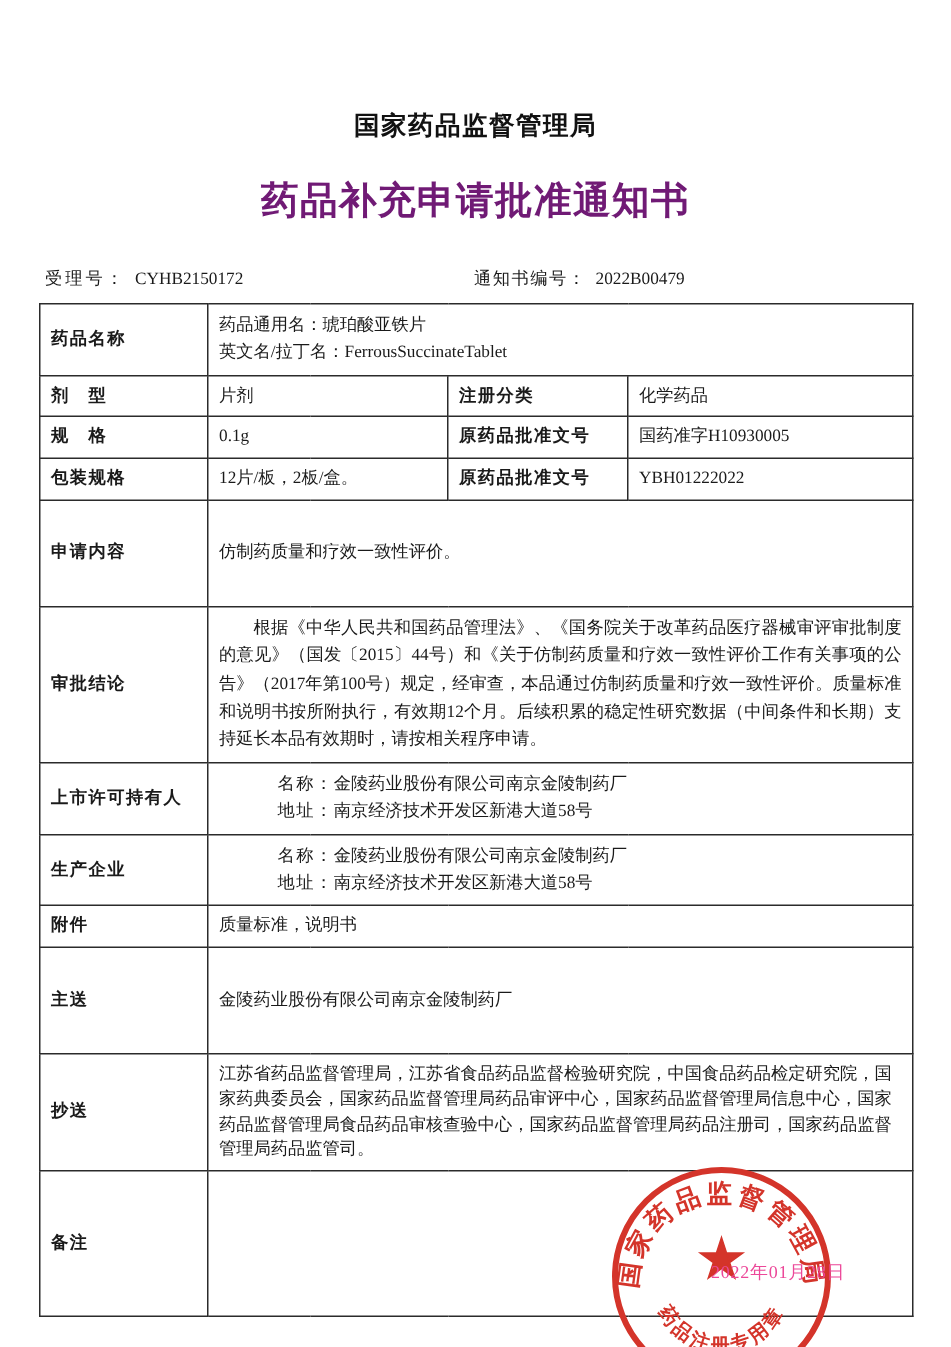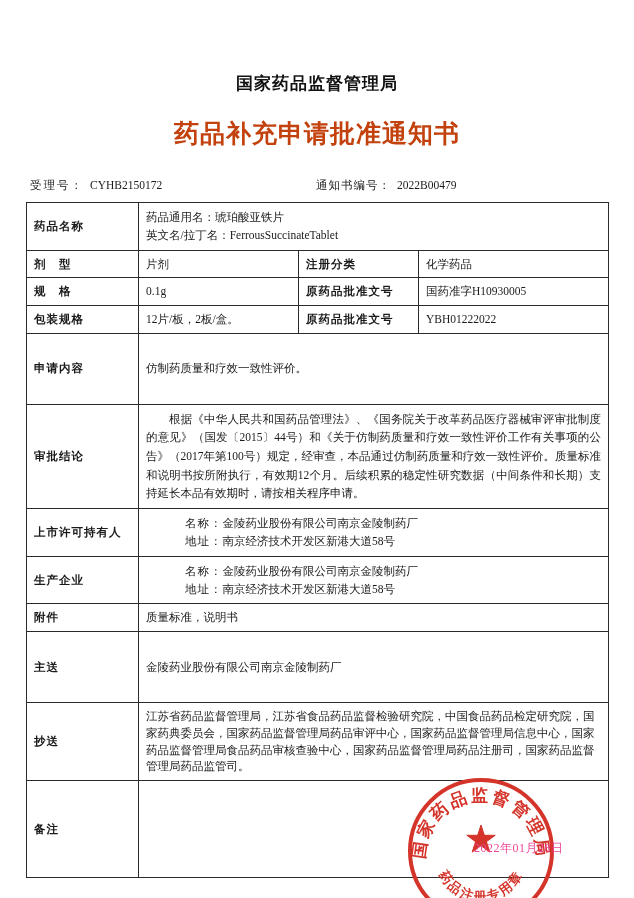--- a/index.html
+++ b/index.html
@@ -29,21 +29,21 @@
     letter-spacing: 1px;
     margin-top: 72px;
     color: #111;
   }
   .doc-title {
     text-align: center;
     font-size: 25px;
     font-weight: bold;
     letter-spacing: 1px;
     margin-top: 22px;
-    color: #c2410c;
+    color: #701a75;
   }
   .ref-row {
     margin-top: 28px;
     font-size: 11.5px;
     position: relative;
     height: 18px;
   }
   .ref-left {
     position: absolute;
     left: 4px;

